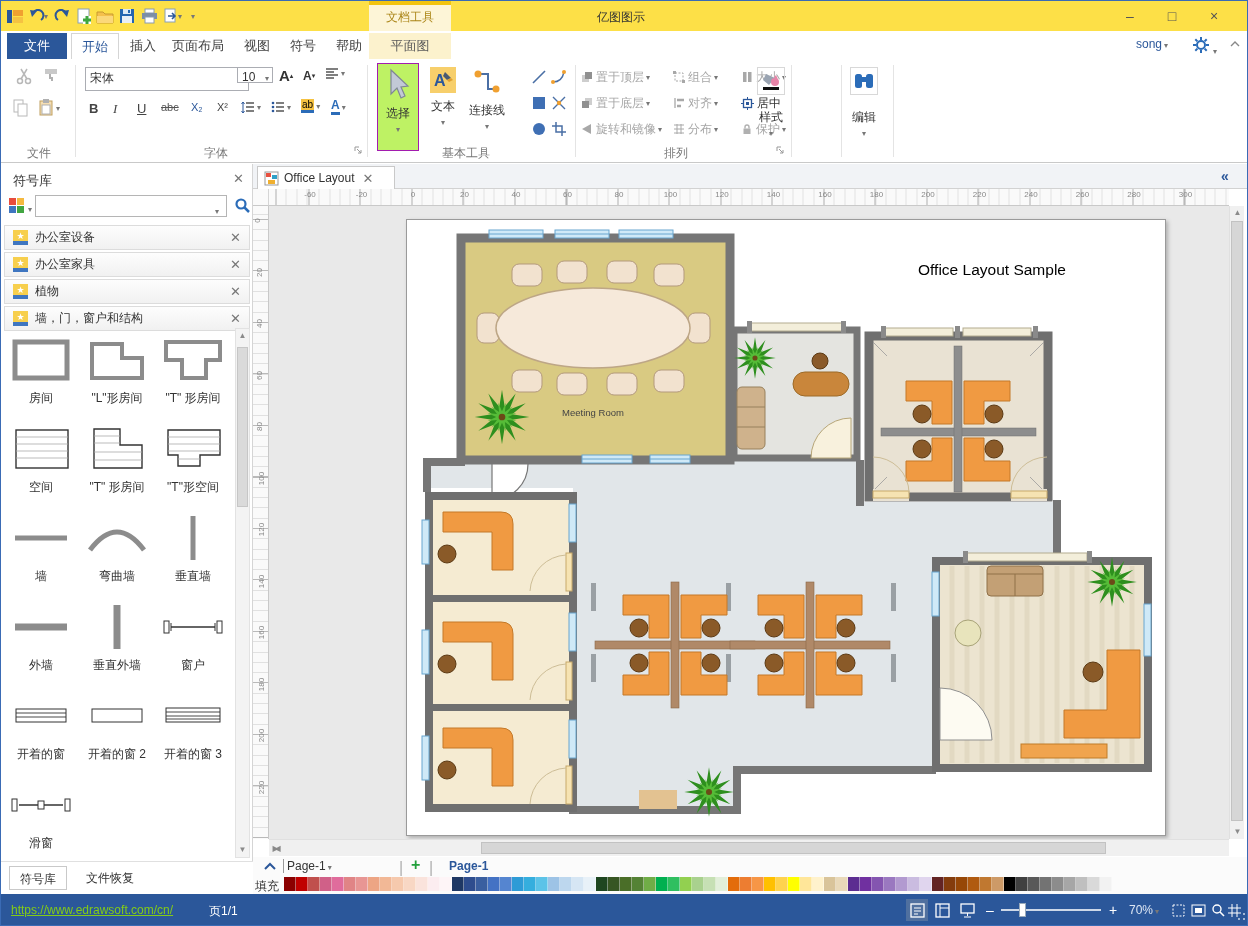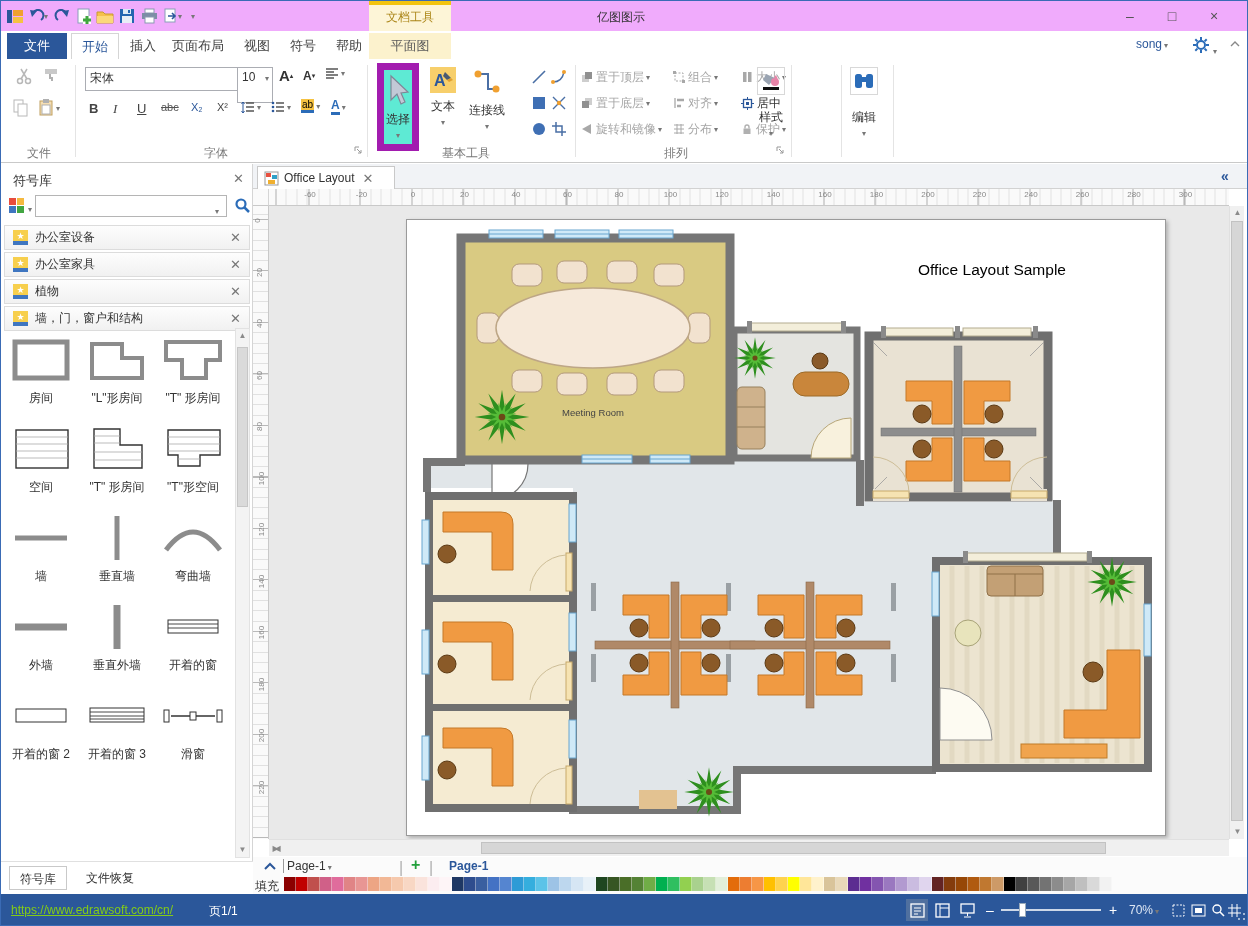--- a/index.html
+++ b/index.html
@@ -2,21 +2,21 @@
 <html><head>
 <meta charset="utf-8">
 <style>
   html,body{margin:0;padding:0;background:#888;}
   *{box-sizing:border-box;font-family:"Liberation Sans","DejaVu Sans",sans-serif;}
   #root{position:relative;width:1248px;height:926px;background:#fff;border:1px solid #3a6bb5;overflow:hidden;}
   .ab{position:absolute;}
   .dd::after{content:"▾";font-size:8px;color:#777;margin-left:2px;}
   .ddb::after{content:"▾";font-size:8px;color:#777;}
   
-  #titlebar{left:0;top:0;width:1246px;height:30px;background:#f0abfc;}
+  #titlebar{left:0;top:0;width:1246px;height:30px;background:#fde047;}
   .qat-ic{position:absolute;top:6px;width:18px;height:18px;display:flex;align-items:center;justify-content:center;cursor:default;}
   #doctools{left:368px;top:0;width:82px;height:30px;background:#fdf5d7;border-top:4px solid #f2c40f;color:#ab8618;font-size:12px;text-align:center;line-height:25px;}
   #apptitle{left:540px;top:8px;width:160px;text-align:center;font-size:12px;color:#333;}
   .winbtn{position:absolute;top:4px;width:34px;height:22px;text-align:center;color:#555;font-size:14px;line-height:22px;}
   
   #tabrow{left:0;top:30px;width:1246px;height:28px;background:#fff;}
   #tab-file{position:absolute;left:6px;top:2px;width:60px;height:26px;background:#2b579a;color:#fff;font-size:13px;text-align:center;line-height:26px;}
   .rtab{position:absolute;top:2px;height:26px;font-size:13px;color:#3f3f3f;text-align:center;line-height:26px;}
   #tab-home{left:70px;width:48px;background:#fff;border:1px solid #d5d5d5;border-bottom:none;color:#2b579a;}
   #tab-plan{left:368px;width:82px;background:#fcf2cd;color:#5a5a5a;}
@@ -24,21 +24,21 @@
   
   #ribbon{left:0;top:58px;width:1246px;height:104px;background:#fff;border-bottom:1px solid #c9c9c9;}
   .vsep{position:absolute;top:6px;height:92px;width:1px;background:#e4e4e4;}
   .glabel{position:absolute;top:86px;font-size:12px;color:#777;text-align:center;}
   .smbtn{position:absolute;display:flex;align-items:center;justify-content:center;}
   .fontbox{position:absolute;border:1px solid #abadb3;background:#fff;font-size:12px;color:#333;padding:2px 4px;}
   .fontbox .caret{position:absolute;right:3px;top:6px;font-size:8px;color:#777;}
   .bigbtn{position:absolute;width:42px;height:88px;top:4px;display:flex;flex-direction:column;align-items:center;padding-top:4px;}
   .bigbtn .lbl{font-size:12px;color:#333;margin-top:5px;}
   .bigbtn .dd2{font-size:8px;color:#777;margin-top:3px;}
-  .selbtn{background:#5eead4;border:7px solid #a21caf;}
+  .selbtn{background:#bef264;border:1px solid #a21caf;}
   .arr-item{position:absolute;height:20px;display:flex;align-items:center;font-size:12px;color:#a6a6a6;white-space:nowrap;}
   .arr-item .ico{margin-right:3px;display:inline-flex;}
   .arr-item.en{color:#333;}
   
   #lpanel{left:0;top:163px;width:252px;height:697px;background:#fff;border-right:1px solid #d5d5d5;}
   #lp-title{position:absolute;left:12px;top:8px;font-size:13px;color:#333;}
   .xbtn{color:#777;font-size:13px;line-height:13px;}
   #searchrow{position:absolute;left:0;top:30px;width:252px;height:26px;}
   #searchbox{position:absolute;left:34px;top:1px;width:192px;height:22px;border:1px solid #b5b5b5;background:#fff;padding:2px 16px 2px 4px;font-size:12px;}
   .cat{position:absolute;left:3px;width:246px;height:25px;background:linear-gradient(#fdfdfd,#f1f1f1);border:1px solid #dcdcdc;display:flex;align-items:center;padding:0 8px;}
@@ -206,21 +206,21 @@
           <rect x="4" y="0" width="6" height="4" fill="#b0b0b0"></rect>
           <rect x="3" y="6" width="8" height="9" fill="#fff" stroke="#b0b0b0"></rect>
         </svg>
     </span>
     <div class="glabel" style="left:8px;width:60px">文件</div>
     <div class="vsep" style="left:74px"></div>
 
     <div class="fontbox" style="left:84px;top:8px;width:164px;height:24px">
       <span>宋体</span><span class="caret">▾</span>
     </div>
-    <div class="fontbox" style="left:236px;top:8px;width:36px;height:36px">
+    <div class="fontbox" style="left:236px;top:8px;width:36px;height:16px">
       <span>10</span><span class="caret">▾</span>
     </div>
     <span class="smbtn" style="left:278px;top:8px;font-size:15px;font-weight:bold;color:#333">A<sup style="font-size:7px">▴</sup></span>
     <span class="smbtn" style="left:302px;top:10px;font-size:12px;font-weight:bold;color:#333">A<sup style="font-size:7px">▾</sup></span>
     <span class="smbtn dd" style="left:324px;top:8px">
       <svg width="14" height="12">
           <path d="M1,2 H13 M1,5 H9 M1,8 H13 M1,11 H9" stroke="#555" stroke-width="1.4"></path>
         </svg>
     </span>
     <span class="smbtn" style="left:88px;top:42px;font-weight:bold;font-size:13px;color:#444">B</span>
@@ -538,48 +538,59 @@
           <span class="symshape">
             <svg width="70" height="48">
               <path d="M9,24 H61" stroke="#8c8c8c" stroke-width="5"></path>
             </svg>
           </span>
           <span class="symlbl">墙</span>
         </div>
       <div class="symcell">
           <span class="symshape">
             <svg width="70" height="48">
+              <path d="M8,36 Q35,0 62,36" fill="none" stroke="#8c8c8c" stroke-width="5"></path>
+            </svg>
+          </span>
+          <span class="symlbl">弯曲墙</span>
+        </div>
+      <div class="symcell">
+          <span class="symshape">
+            <svg width="70" height="48">
               <path d="M35,2 V46" stroke="#8c8c8c" stroke-width="5"></path>
             </svg>
           </span>
           <span class="symlbl">垂直墙</span>
         </div>
       <div class="symcell">
           <span class="symshape">
             <svg width="70" height="48">
-              <path d="M8,36 Q35,0 62,36" fill="none" stroke="#8c8c8c" stroke-width="5"></path>
-            </svg>
-          </span>
-          <span class="symlbl">弯曲墙</span>
-        </div>
-      <div class="symcell">
-          <span class="symshape">
-            <svg width="70" height="48">
               <path d="M9,24 H61" stroke="#8c8c8c" stroke-width="7"></path>
             </svg>
           </span>
           <span class="symlbl">外墙</span>
         </div>
       <div class="symcell">
           <span class="symshape">
             <svg width="70" height="48">
               <path d="M35,2 V46" stroke="#8c8c8c" stroke-width="7"></path>
             </svg>
           </span>
           <span class="symlbl">垂直外墙</span>
+        </div>
+      <div class="symcell">
+          <span class="symshape">
+            <svg width="70" height="48">
+              <path d="M13,24 H57" stroke="#333" stroke-width="1.5"></path>
+              <rect x="6" y="18" width="5" height="12" fill="#fff" stroke="#333"></rect>
+              <rect x="59" y="18" width="5" height="12" fill="#fff" stroke="#333"></rect>
+              <path d="M13,20 V28 M57,20 V28" stroke="#333"></path>
+            </svg>
+          </span>
+          <span class="symlbl">窗户</span>
         </div>
       <div class="symcell">
           <span class="symshape">
             <svg width="70" height="48">
               <rect x="10" y="17" width="50" height="13" fill="#fff" stroke="#333"></rect>
               <path d="M10,21 H60 M10,25 H60" stroke="#333" stroke-width="0.9"></path>
             </svg>
           </span>
           <span class="symlbl">开着的窗</span>
         </div>

